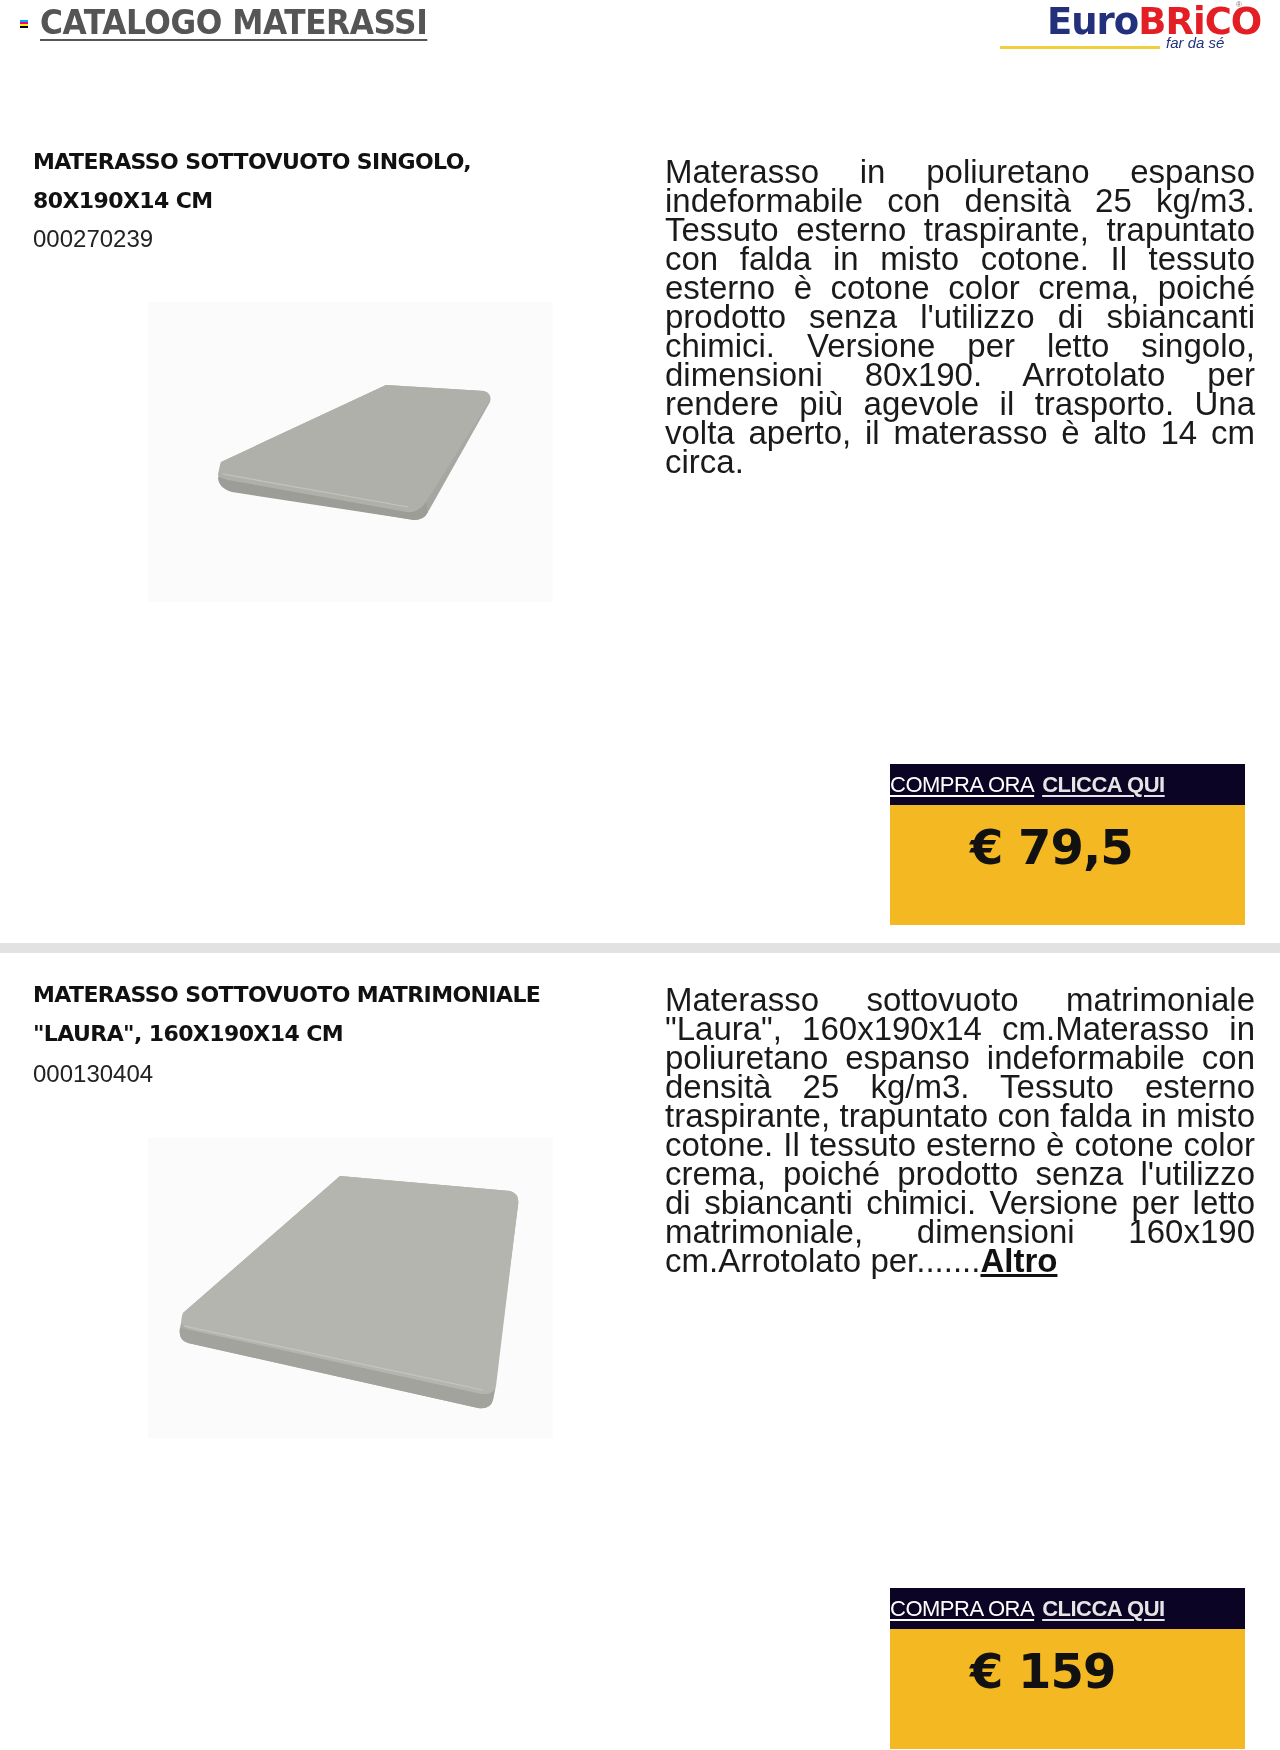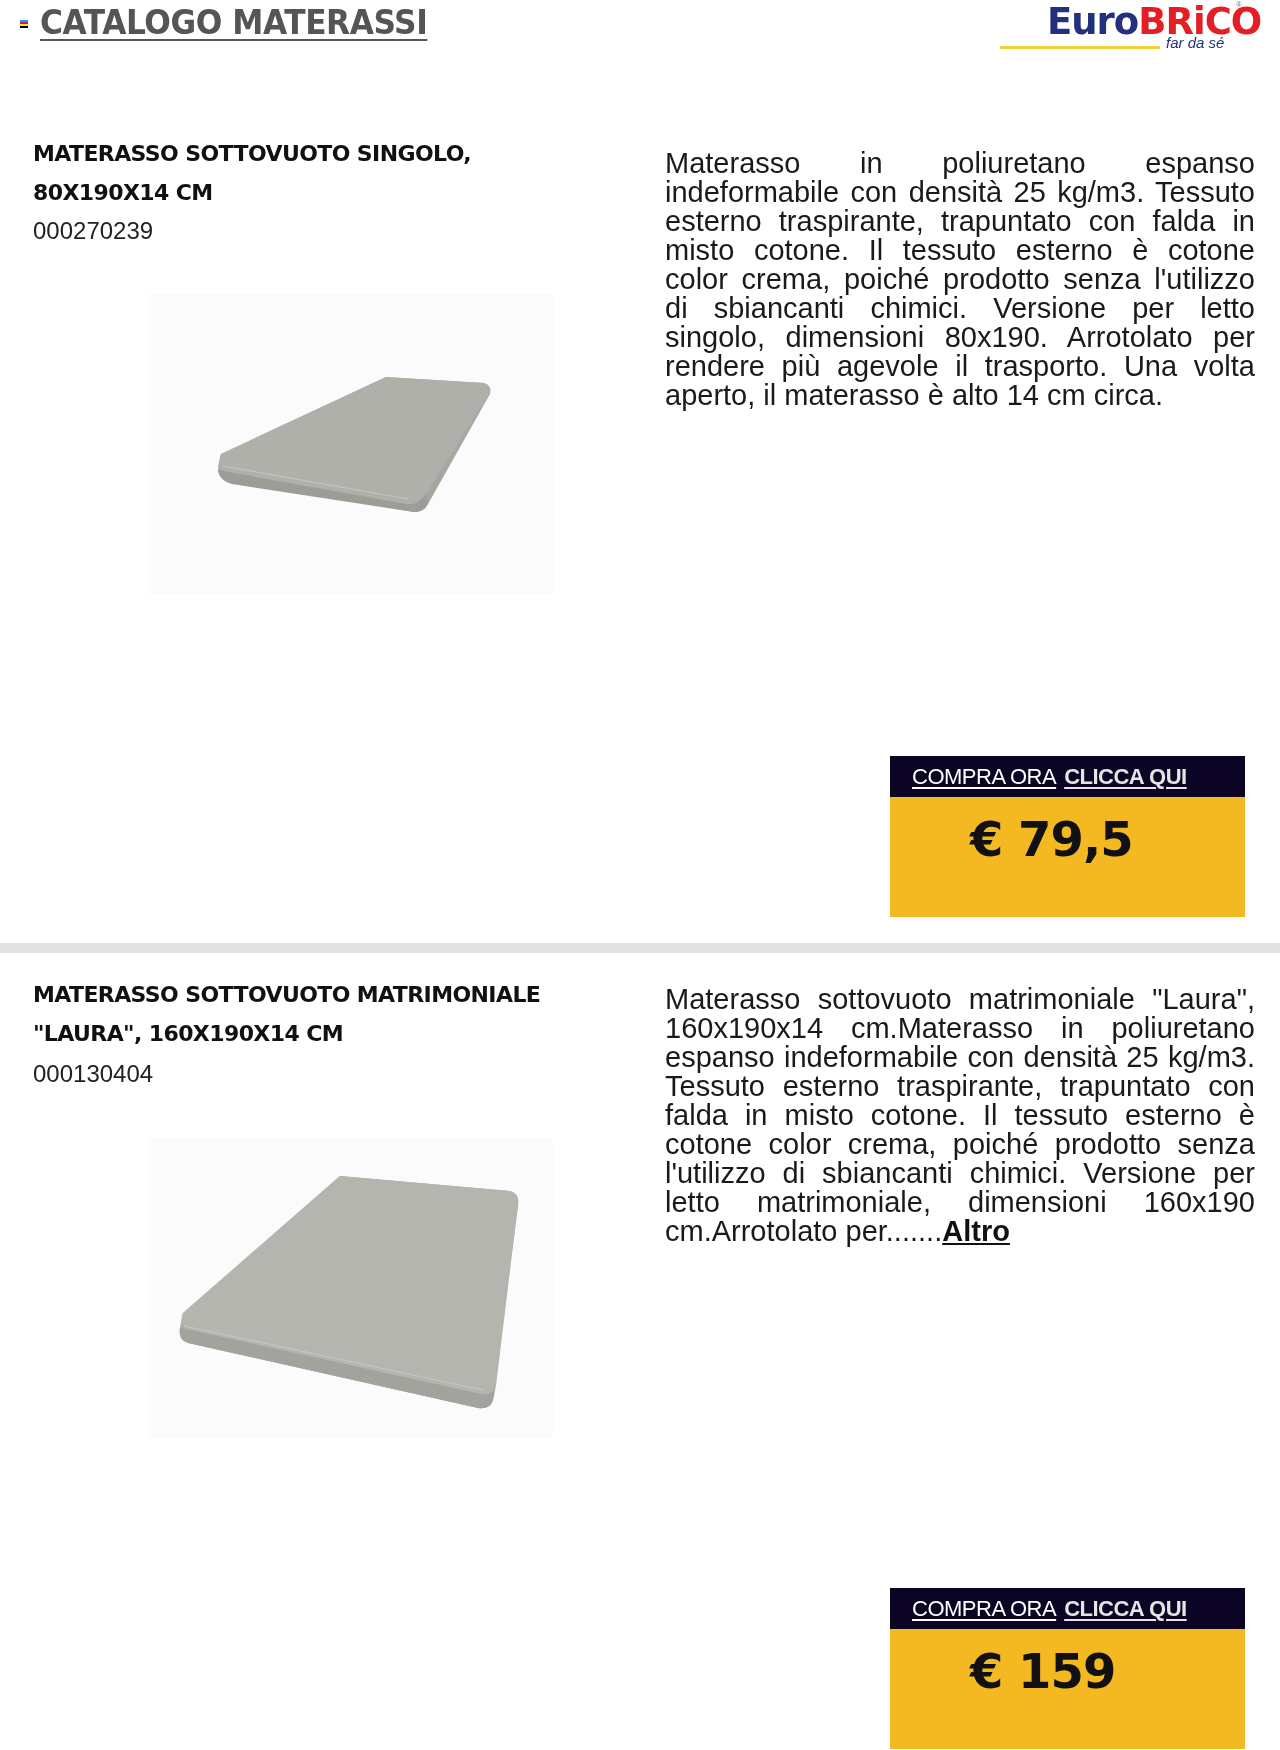--- a/index.html
+++ b/index.html
@@ -17,42 +17,42 @@
   }
   .logo { position: absolute; left: 996px; top: 0; width: 260px; height: 56px; }
   .logo-main { position: absolute; left: 3px; top: 0; font-family: "DejaVu Sans", sans-serif; font-weight: bold; font-size: 37px; letter-spacing: -1px; white-space: nowrap; }
   .logo-euro { color: #23317d; margin-left: 48px; }
   .logo-brico { color: #e31e24; }
   .logo-reg { position: absolute; left: 240px; top: 0; font-size: 8px; color: #777; }
   .logo-line { position: absolute; left: 4px; top: 46px; width: 160px; height: 3px; background: #f2d03b; }
   .logo-tag { position: absolute; left: 170px; top: 34px; font-family: Liberation Sans, sans-serif; font-style: italic; font-size: 15px; color: #23317d; }
 
   .product { position: absolute; left: 0; width: 1280px; }
-  .p1 { top: 4px; height: 943px; }
+  .p1 { top: 12px; height: 943px; }
   .p2 { top: 953px; height: 797px; }
   .divider { position: absolute; left: 0; top: 943px; width: 1280px; height: 10px; background: #e2e2e2; }
 
   .prod-name {
     position: absolute; left: 33px; width: 570px;
     font-family: "DejaVu Sans", sans-serif; font-weight: bold; font-size: 22px; line-height: 39px;
     color: #111; letter-spacing: -0.6px;
   }
   .prod-code { position: absolute; left: 33px; font-size: 24px; color: #222; font-family: "Liberation Sans", sans-serif; }
   .prod-desc {
     position: absolute; left: 665px; width: 590px;
-    font-family: "Liberation Sans", sans-serif; font-size: 29px; line-height: 29px;
+    font-family: "Liberation Sans", sans-serif; font-size: 33px; line-height: 29px;
     text-align: justify; color: #1a1a1a;
   }
   .more-link { font-weight: bold; text-decoration: underline; color: #111; cursor: pointer; }
 
   .prod-img { position: absolute; left: 148px; width: 405px; height: 300px; background: #fbfbfb; }
   .prod-img svg { width: 100%; height: 100%; display: block; }
 
   .buy-box { position: absolute; left: 890px; width: 355px; }
-  .buy-head { height: 41px; background: #0b0424; padding-left: 22px; display: flex; align-items: center; gap: 8px; }
+  .buy-head { height: 41px; background: #0b0424; padding-left: 0; display: flex; align-items: center; gap: 8px; }
   .buy-compra { color: #fff; font-size: 22px; text-decoration: underline; text-underline-offset: 3px; letter-spacing: -0.5px; cursor: pointer; }
   .buy-clicca { color: #e5e5e5; font-size: 22px; font-weight: bold; text-decoration: underline; text-underline-offset: 3px; letter-spacing: -0.5px; cursor: pointer; }
   .buy-price-area { background: #f4b823; height: 120px; position: relative; padding-left: 40px; }
   .buy-price { position: absolute; left: 80px; top: 14px; font-family: "DejaVu Sans", sans-serif; font-weight: bold; font-size: 48px; color: #111; letter-spacing: -1px; }
 </style>
 </head>
 <body>
 
 <div class="header">
   <div class="cmyk-mark">

